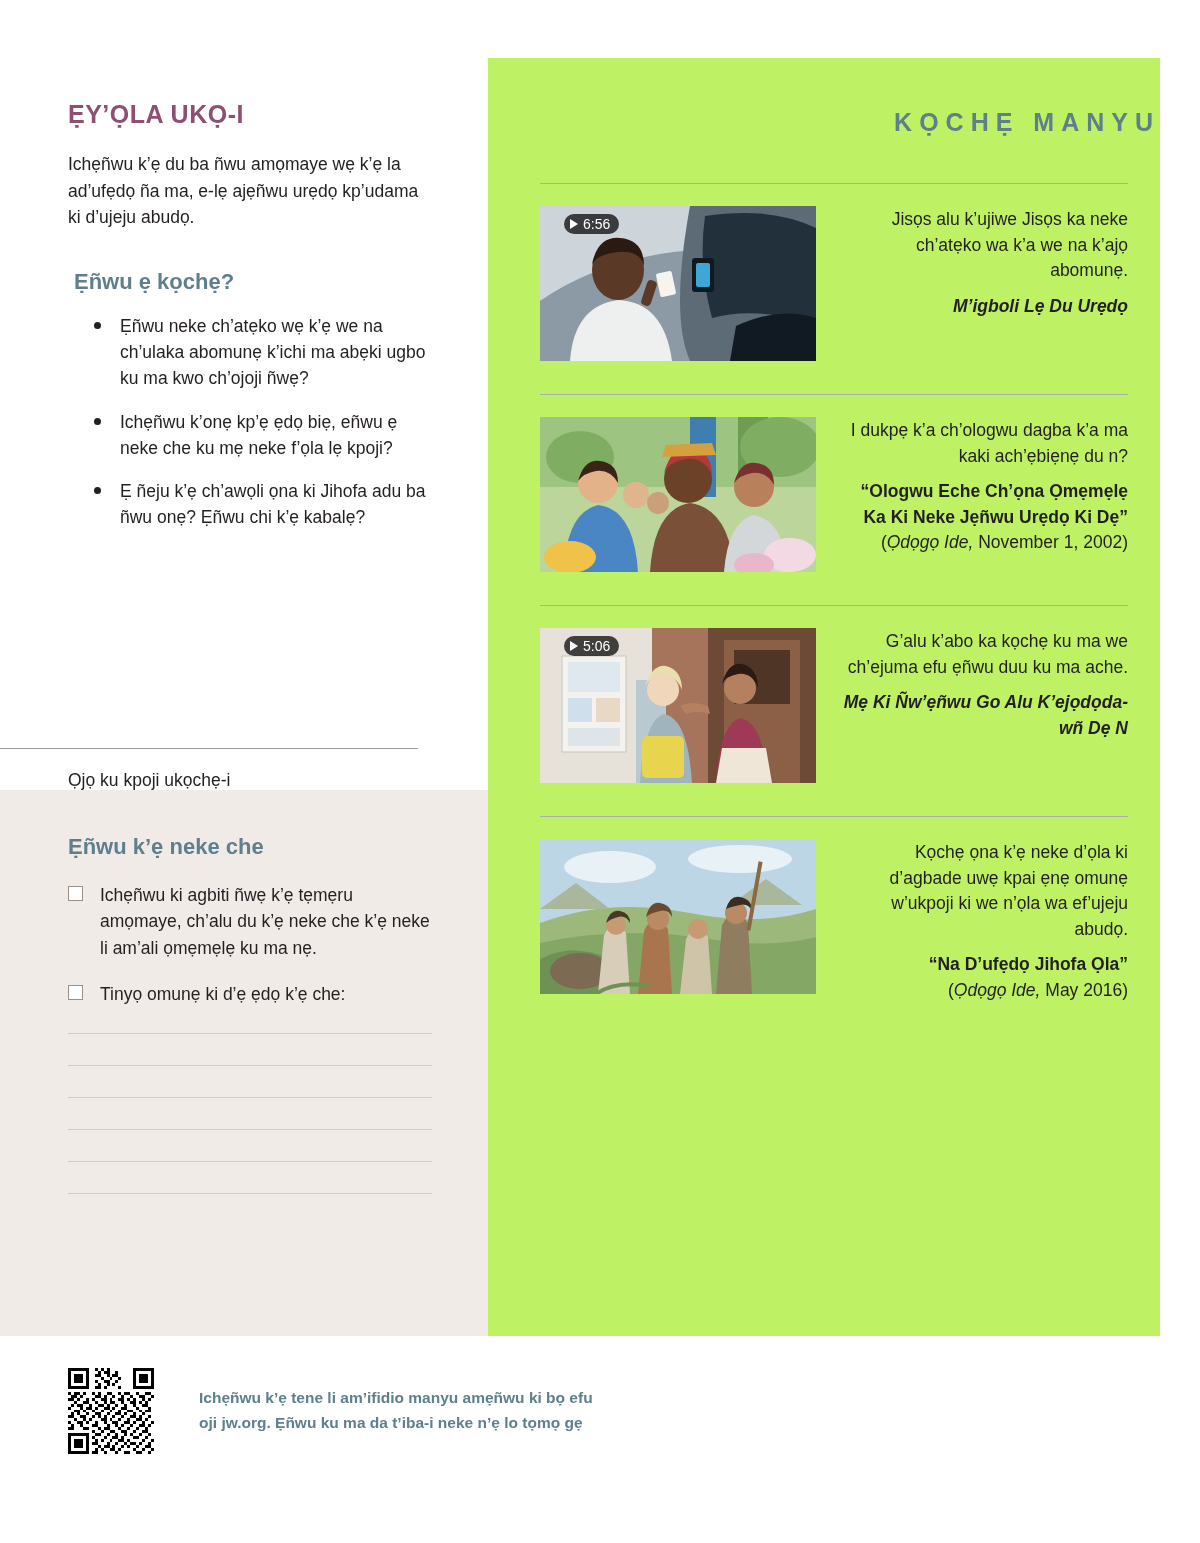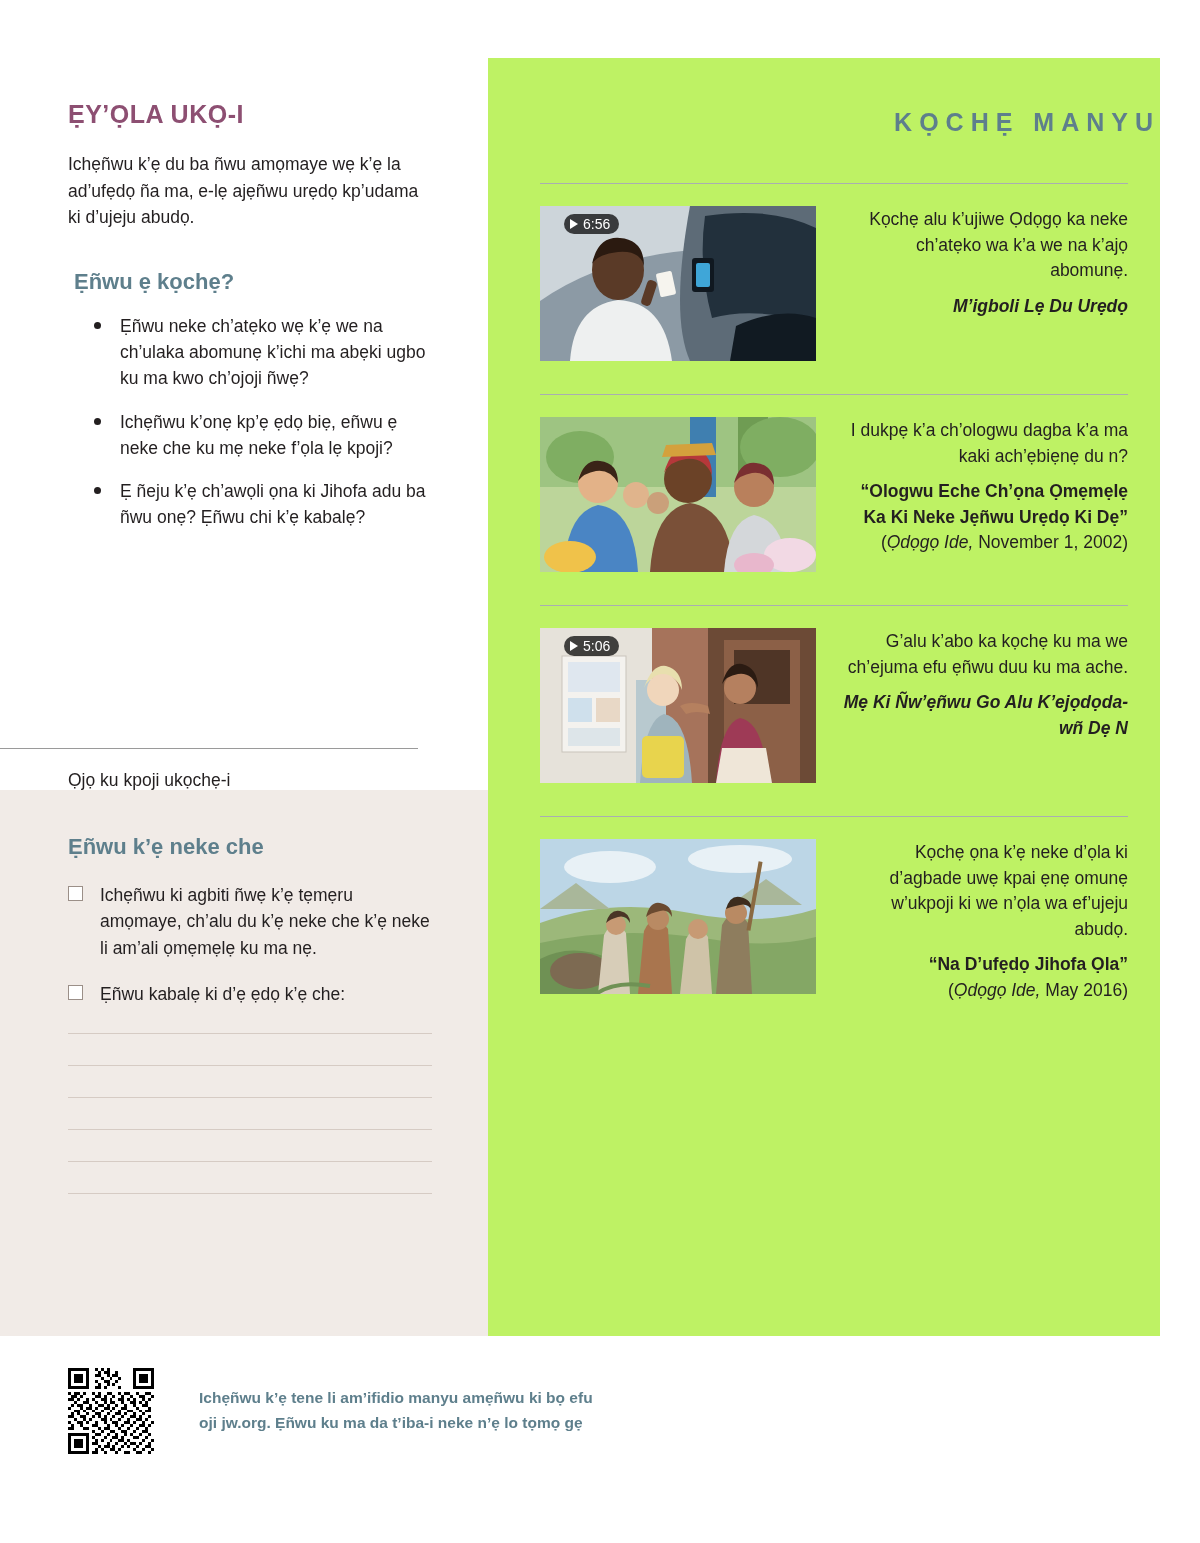--- a/index.html
+++ b/index.html
@@ -251,21 +251,21 @@
           <rect x="152" y="52" width="22" height="34" rx="3" fill="#101820"></rect>
           <rect x="156" y="57" width="14" height="24" rx="2" fill="#3fa6d8"></rect>
           <path d="M196 120 Q240 100 276 112 V155 H190 Z" fill="#111a22"></path>
         </svg>
         <div class="badge">
           <span class="play"></span>
           <span>6:56</span>
         </div>
       </div>
       <div class="entry-text">
-        <p>Kọchẹ alu k’ujiwe Ọdọgọ ka neke ch’atẹko wa k’a we na k’ajọ abomunẹ.</p>
+        <p>Jisọs alu k’ujiwe Jisọs ka neke ch’atẹko wa k’a we na k’ajọ abomunẹ.</p>
         <div class="gap"></div>
         <p class="bolditalic">M’igboli Lẹ Du Urẹdọ</p>
       </div>
     </div>
 
     <div class="entry">
       <div class="thumb">
         <svg viewBox="0 0 276 155" preserveAspectRatio="xMidYMid slice">
           <rect width="276" height="155" fill="#bcd59a"></rect>
           <rect x="0" y="0" width="276" height="70" fill="#9ec482"></rect>
@@ -400,21 +400,21 @@
   <div class="note-inner">
     <h3 class="note-head">Ẹñwu k’ẹ neke che</h3>
 
     <div class="check-item">
       <span class="checkbox"></span>
       <span class="check-text">Ichẹñwu ki agbiti ñwẹ k’ẹ tẹmẹru amọmaye, ch’alu du k’ẹ neke che k’ẹ neke li am’ali ọmẹmẹlẹ ku ma nẹ.</span>
     </div>
 
     <div class="check-item">
       <span class="checkbox"></span>
-      <span class="check-text">Ẹñwu kabalẹ ki d’ẹ ẹdọ k’ẹ che:</span>
+      <span class="check-text">Tinyọ omunẹ ki d’ẹ ẹdọ k’ẹ che:</span>
     </div>
 
     <div class="write-lines">
       <div class="write-line"></div>
       <div class="write-line"></div>
       <div class="write-line"></div>
       <div class="write-line"></div>
       <div class="write-line"></div>
       <div class="write-line"></div>
     </div>

